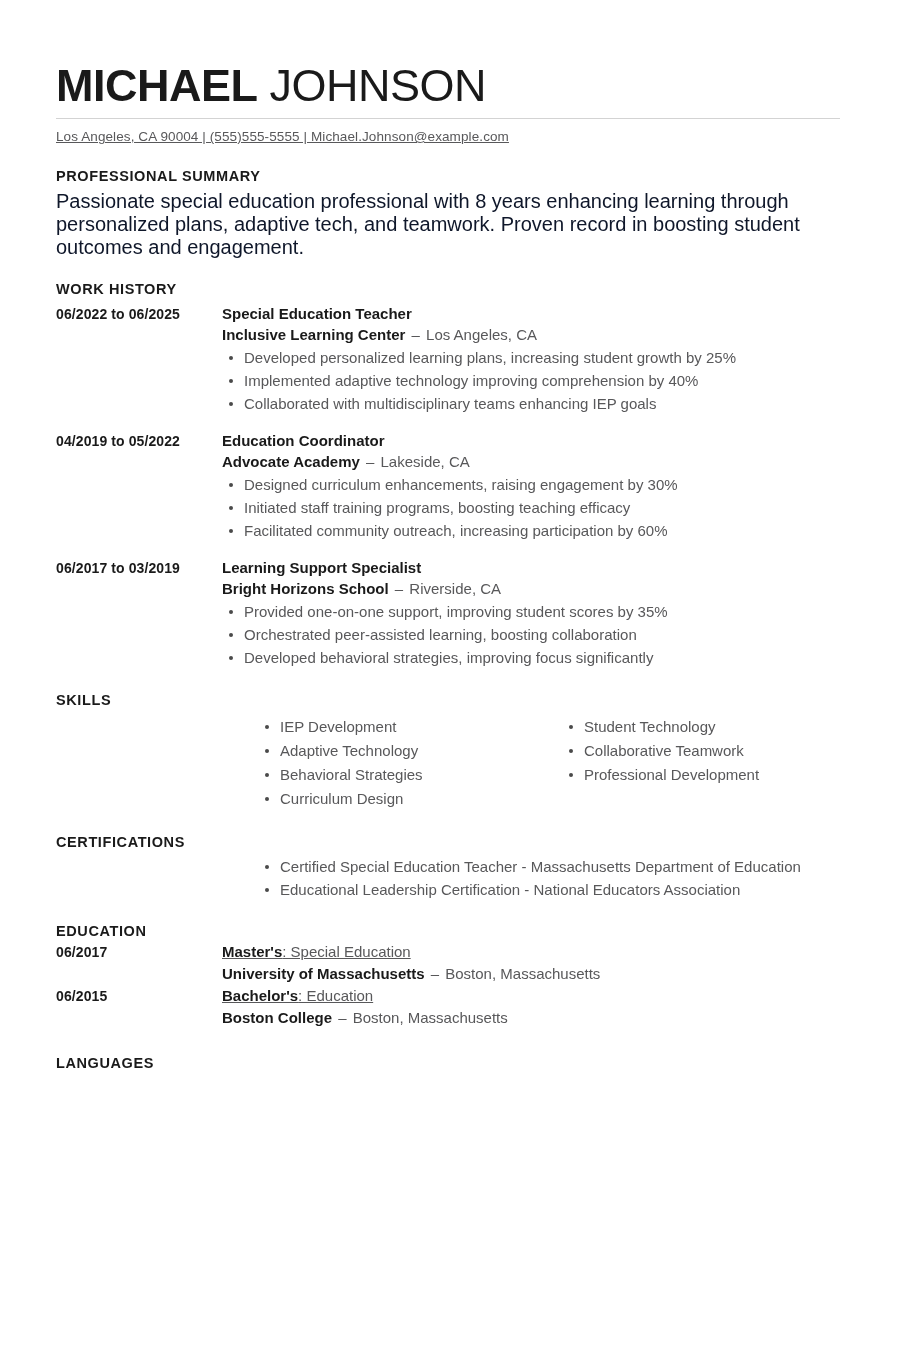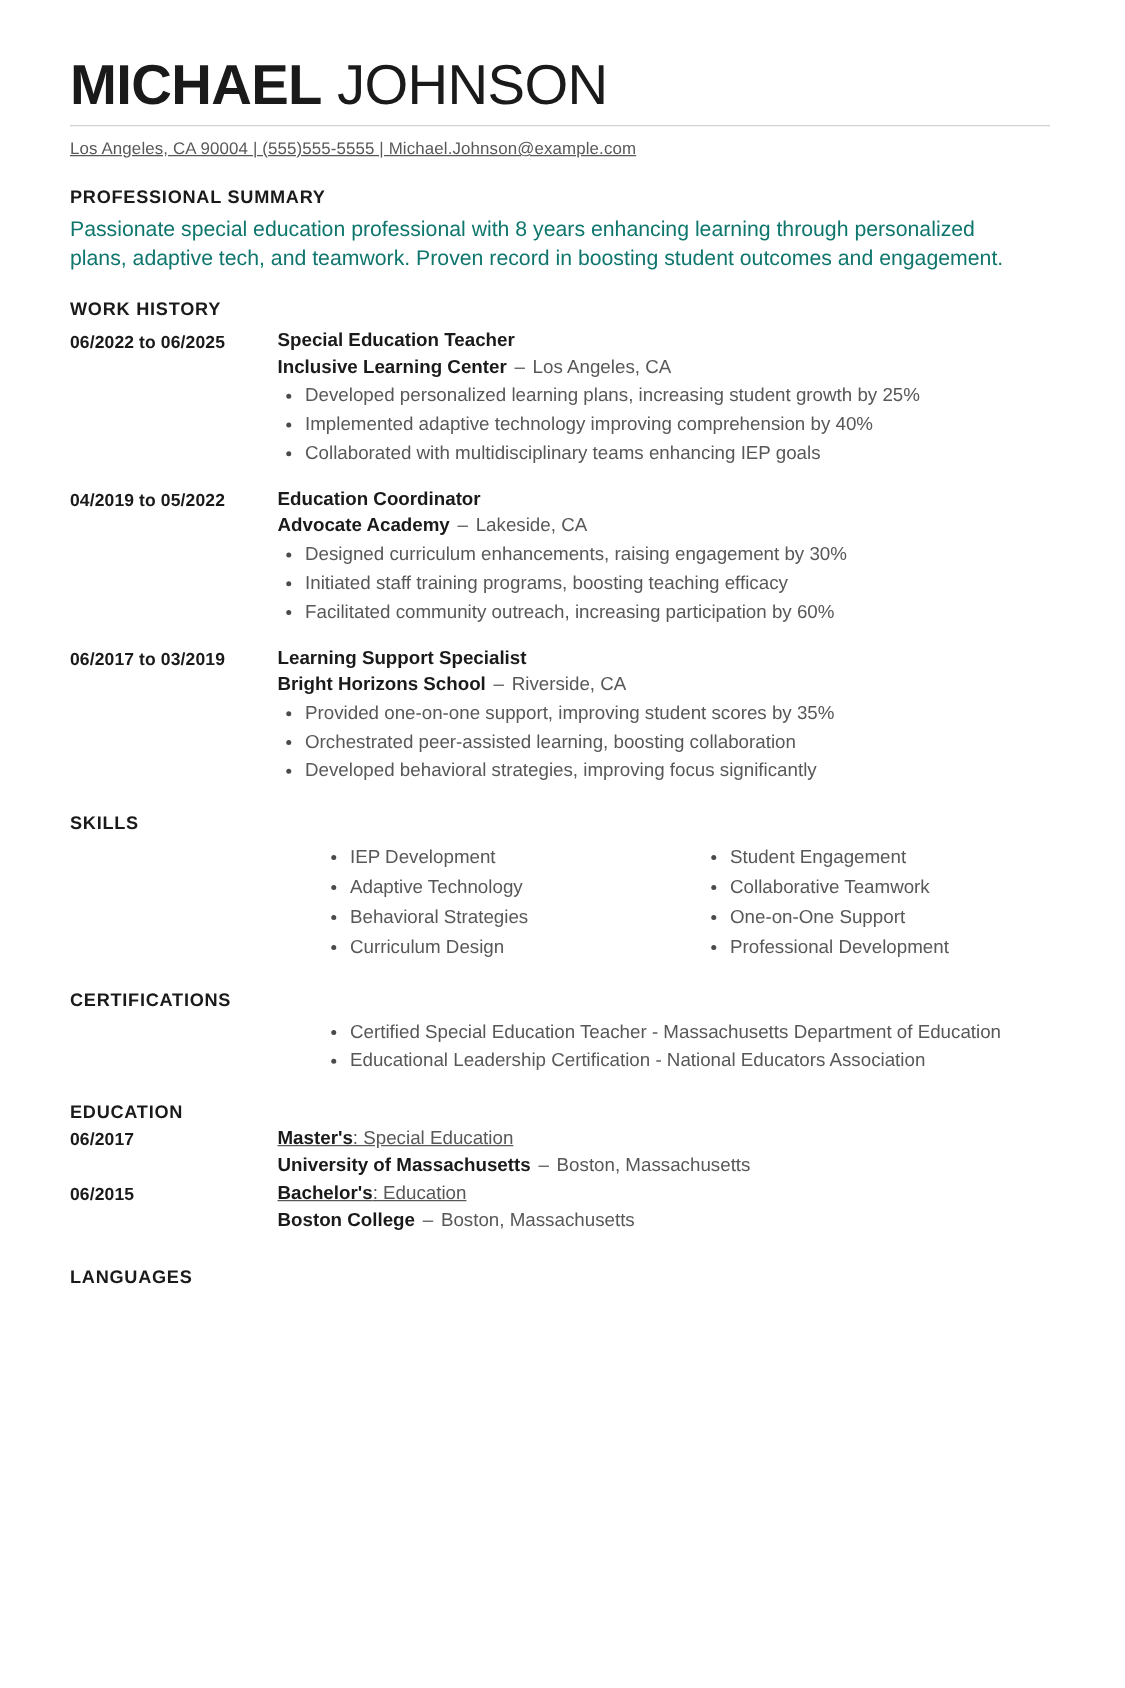--- a/index.html
+++ b/index.html
@@ -13,21 +13,21 @@
     height: 1350px;
     font-family: "Liberation Sans", sans-serif;
     color: #58585a;
     -webkit-font-smoothing: antialiased;
   }
   .page {
     position: relative;
     width: 900px;
     height: 1350px;
     box-sizing: border-box;
-    padding: 42px 60px 0 56px;
+    padding: 60px 60px 0 56px;
     background: #ffffff;
   }
 
   
   .name-line {
     font-size: 45px;
     line-height: 52px;
     color: #1a1a1a;
     letter-spacing: -0.5px;
     white-space: nowrap;
@@ -62,23 +62,23 @@
     text-transform: uppercase;
     margin-top: 22px;
     margin-bottom: 6px;
   }
   .section-heading.tight {
     margin-bottom: 2px;
   }
 
   
   .summary {
-    font-size: 17px;
+    font-size: 20px;
     line-height: 23px;
-    color: #0f766e;
+    color: #0f172a;
     max-width: 768px;
   }
 
   
   .entry {
     display: flex;
     align-items: flex-start;
     margin-bottom: 14px;
   }
   .entry:last-child {
@@ -259,23 +259,22 @@
       <div class="skills-col">
         <ul class="bullets" id="skills-left">
             <li>IEP Development</li>
             <li>Adaptive Technology</li>
             <li>Behavioral Strategies</li>
             <li>Curriculum Design</li>
           </ul>
       </div>
       <div class="skills-col">
         <ul class="bullets" id="skills-right">
-            <li>Student Engagement</li>
+            <li>Student Technology</li>
             <li>Collaborative Teamwork</li>
-            <li>One-on-One Support</li>
             <li>Professional Development</li>
           </ul>
       </div>
     </div>
   </div>
 
   <div class="section-heading">CERTIFICATIONS</div>
   <div class="indent-block">
     <div class="cert-wrap">
       <ul class="bullets" id="certifications-list">

